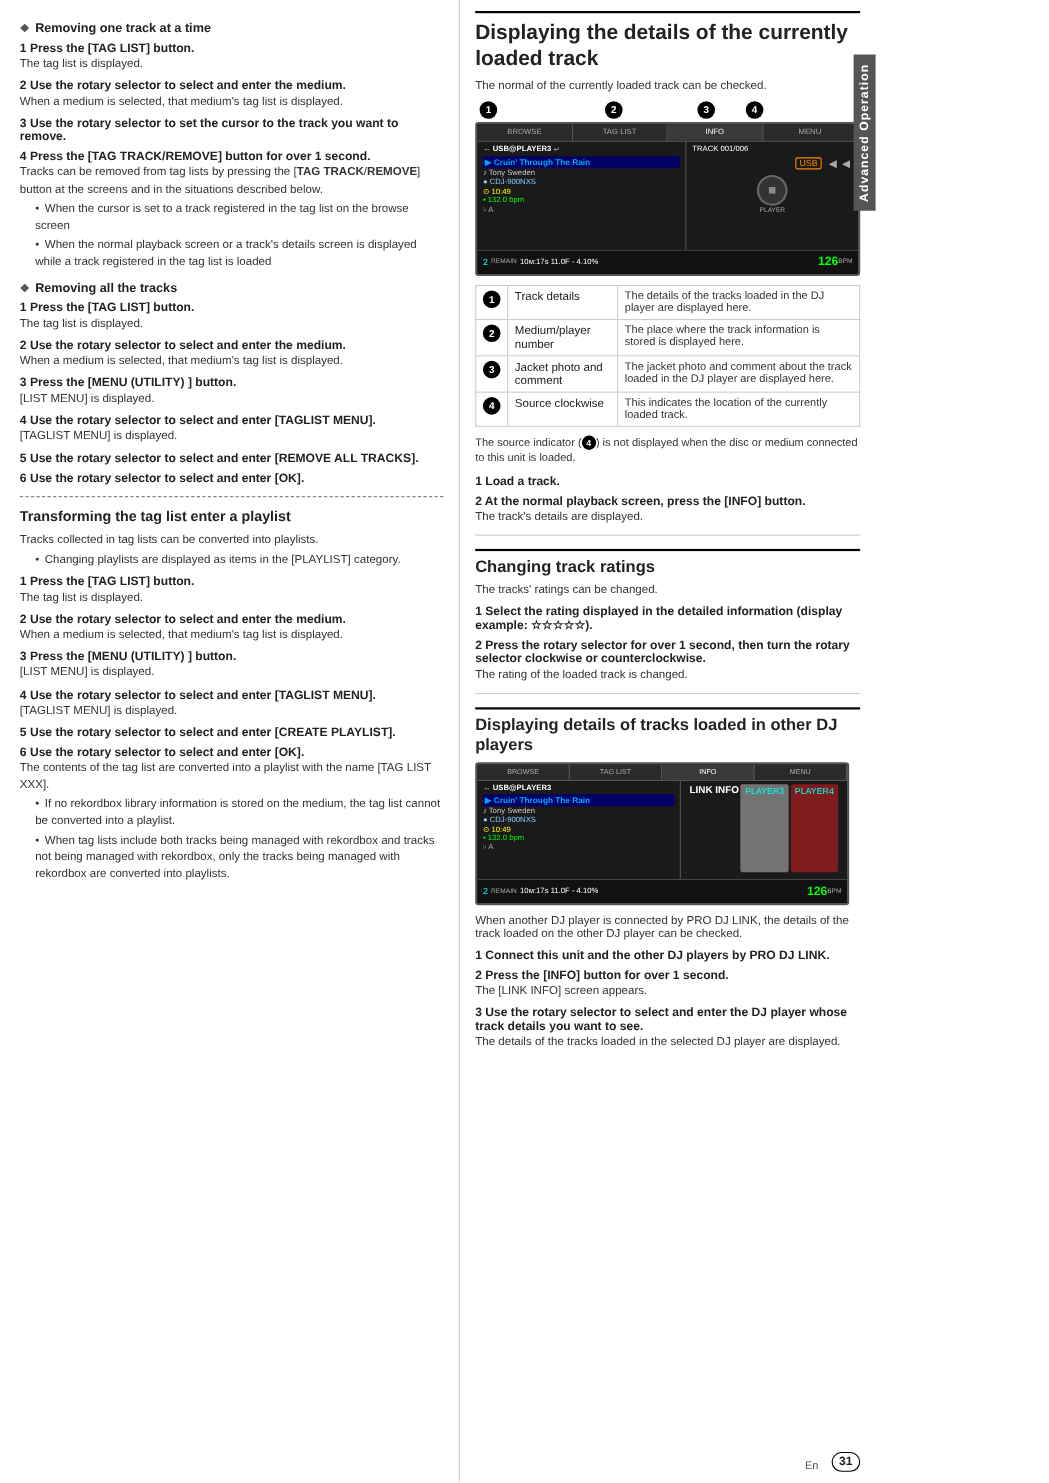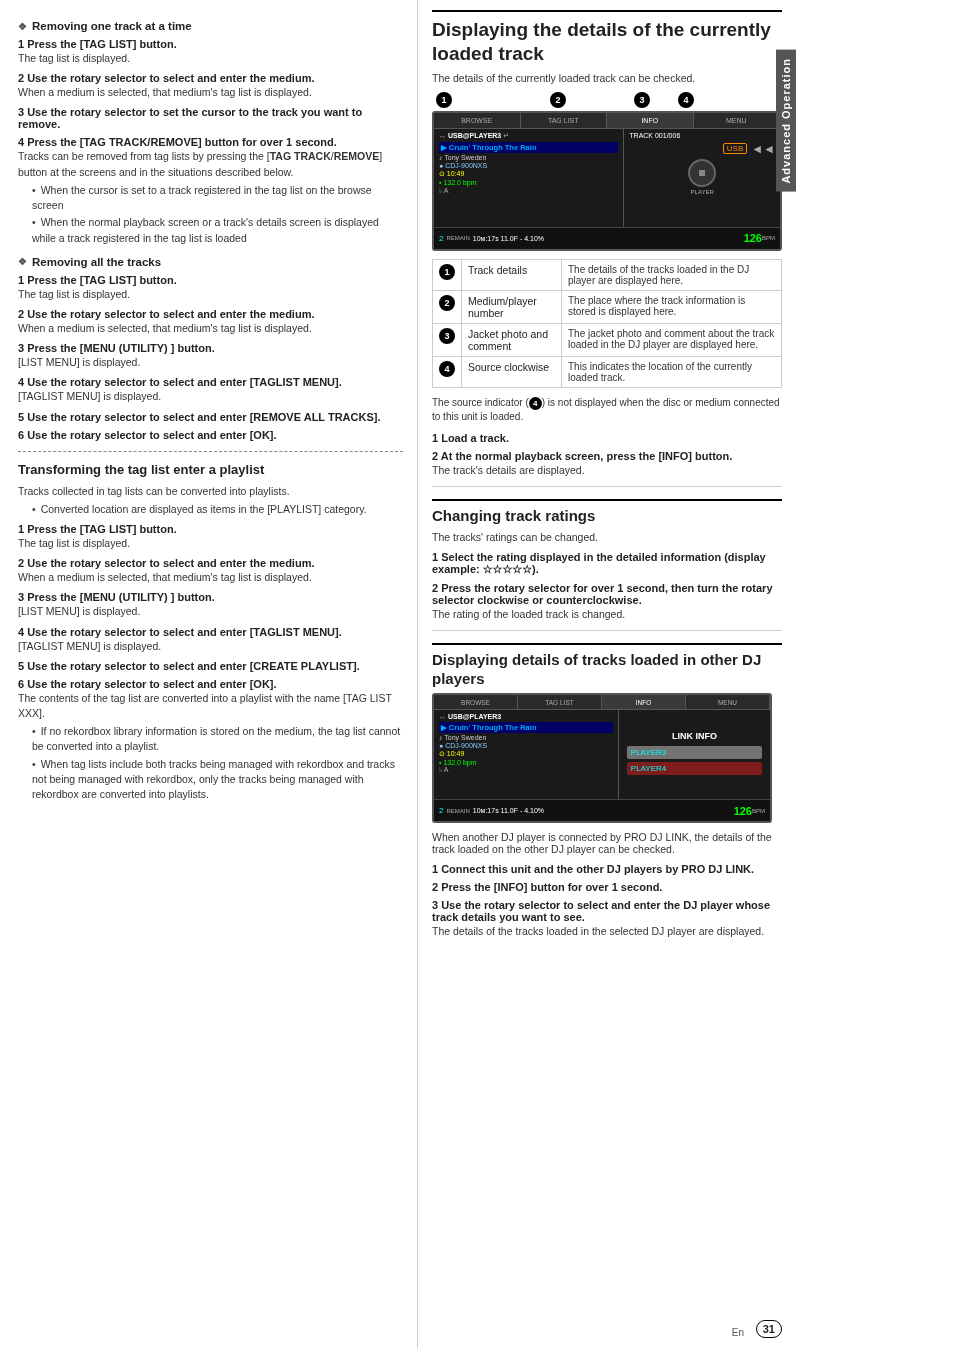--- a/index.html
+++ b/index.html
@@ -298,21 +298,21 @@
 
       <div class="step-heading">6  Use the rotary selector to select and enter [OK].</div>
     </div>
 
     <hr class="dashed-divider">
 
     <div>
       <div class="transform-title">Transforming the tag list enter a playlist</div>
       <div class="step-text">Tracks collected in tag lists can be converted into playlists.</div>
       <ul class="bullet-list">
-        <li>Converted location are displayed as items in the [PLAYLIST] category.</li>
+        <li>Changing playlists are displayed as items in the [PLAYLIST] category.</li>
       </ul>
 
       <div class="step-heading">1  Press the [TAG LIST] button.</div>
       <div class="step-text">The tag list is displayed.</div>
 
       <div class="step-heading">2  Use the rotary selector to select and enter the medium.</div>
       <div class="step-text">When a medium is selected, that medium's tag list is displayed.</div>
 
       <div class="step-heading">3  Press the [MENU (UTILITY) ] button.</div>
       <div class="step-text">[LIST MENU] is displayed.</div>
@@ -329,21 +329,21 @@
         <li>When tag lists include both tracks being managed with rekordbox and tracks not being managed with rekordbox, only the tracks being managed with rekordbox are converted into playlists.</li>
       </ul>
     </div>
 
   </div>
 
   <div class="right-col">
 
     <div>
       <div class="big-title">Displaying the details of the currently loaded track</div>
-      <div class="intro-text">The details of the currently loaded track can be checked.</div>
+      <div class="intro-text">The normal of the currently loaded track can be checked.</div>
 
       <div style="position:relative; margin-bottom:6px;">
 
         <div style="display:flex; justify-content:flex-start; gap:4px; margin-bottom:3px; padding-left:4px;">
           <span class="num-badge">1</span>
           <span style="width:90px;"></span>
           <span class="num-badge">2</span>
           <span style="width:60px;"></span>
           <span class="num-badge">3</span>
           <span style="width:20px;"></span>
@@ -470,21 +470,21 @@
                 <span style="color:#aaa;">↔ </span><span style="font-weight:bold;">USB@PLAYER3</span>
               </div>
               <div style="color:#0af; font-size:7.5px; font-weight:bold; margin-bottom:1px; background:#006; padding:1px 2px;">▶ Cruin' Through The Rain</div>
               <div style="color:#ccc; font-size:7px; margin-bottom:1px;">♪ Tony Sweden</div>
               <div style="color:#8cf; font-size:7px; margin-bottom:1px;">● CDJ-900NXS</div>
               <div style="color:#ff0; font-size:7px; margin-bottom:1px;">⊙ 10:49</div>
               <div style="color:#0f0; font-size:7px;">▪ 132.0 bpm</div>
               <div style="color:#aaa; font-size:7px;">♭ A</div>
             </div>
 
-            <div style="width:45%; padding:3px 8px; display:flex; flex-direction:column; justify-content:center;">
+            <div style="width:45%; padding:3px 8px; display:flex; flex-direction:row; justify-content:space-between;">
               <div style="color:#fff; font-size:9px; font-weight:bold; margin-bottom:5px; text-align:center;">LINK INFO</div>
               <div style="color:#0ff; font-size:8px; margin-bottom:3px; background:#737373; padding:2px 4px; border-radius:2px;">PLAYER3</div>
               <div style="color:#0ff; font-size:8px; margin-bottom:3px; background:#7f1d1d; padding:2px 4px; border-radius:2px;">PLAYER4</div>
             </div>
           </div>
 
           <div class="ps-bottom">
             <span style="color:#0ff; font-size:8px; margin-right:3px;">2</span>
             <span style="color:#aaa; font-size:6px; margin-right:3px;">REMAIN</span>
             <span style="color:#fff; font-size:7px; margin-right:4px;">10м:17s 11.0F - 4.10%</span>
@@ -492,20 +492,21 @@
             <span style="color:#aaa; font-size:6px;">BPM</span>
           </div>
         </div>
       </div>
 
       <div class="intro-text">When another DJ player is connected by PRO DJ LINK, the details of the track loaded on the other DJ player can be checked.</div>
 
       <div class="step-heading">1  Connect this unit and the other DJ players by PRO DJ LINK.</div>
 
       <div class="step-heading">2  Press the [INFO] button for over 1 second.</div>
+      <div class="step-text">The [LINK INFO] screen appears.</div>
 
       <div class="step-heading">3  Use the rotary selector to select and enter the DJ player whose track details you want to see.</div>
       <div class="step-text">The details of the tracks loaded in the selected DJ player are displayed.</div>
     </div>
 
     <div class="side-label">Advanced Operation</div>
 
     <div class="en-label">En</div>
     <div class="page-num">31</div>
 

